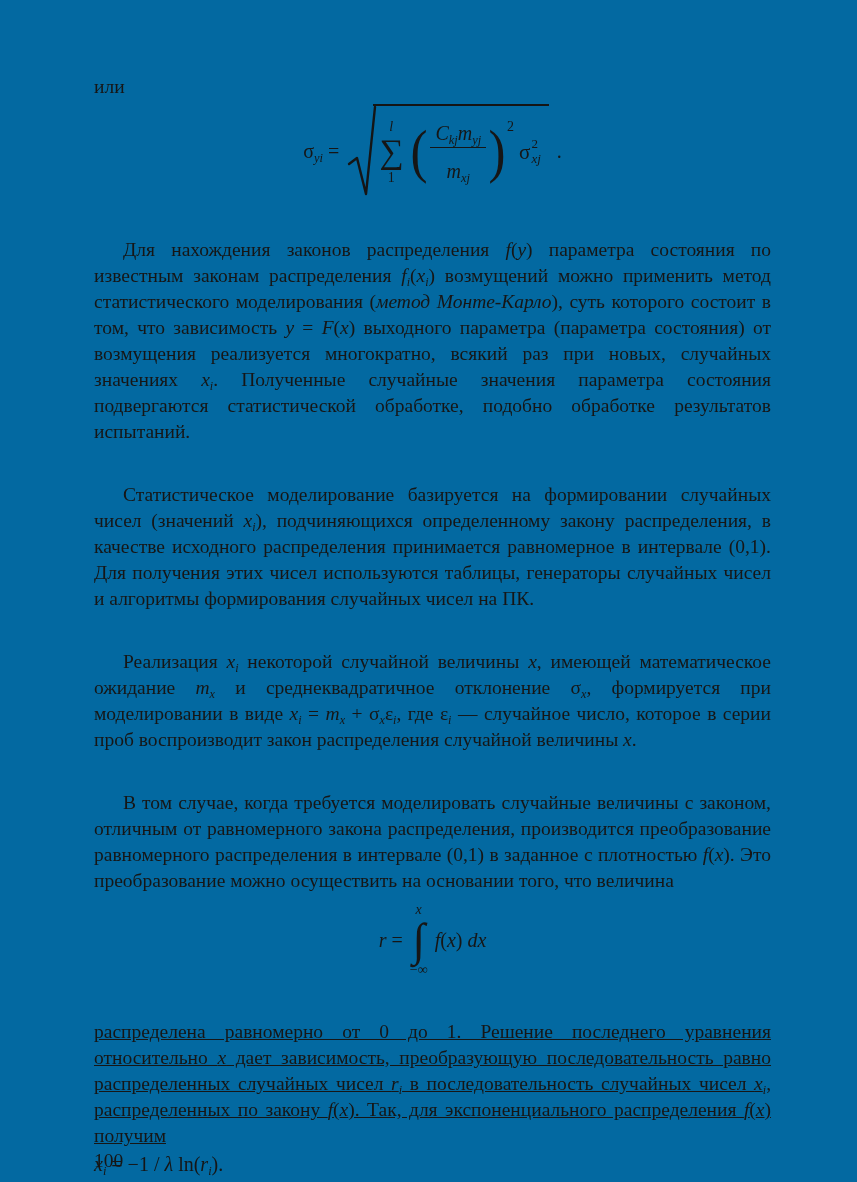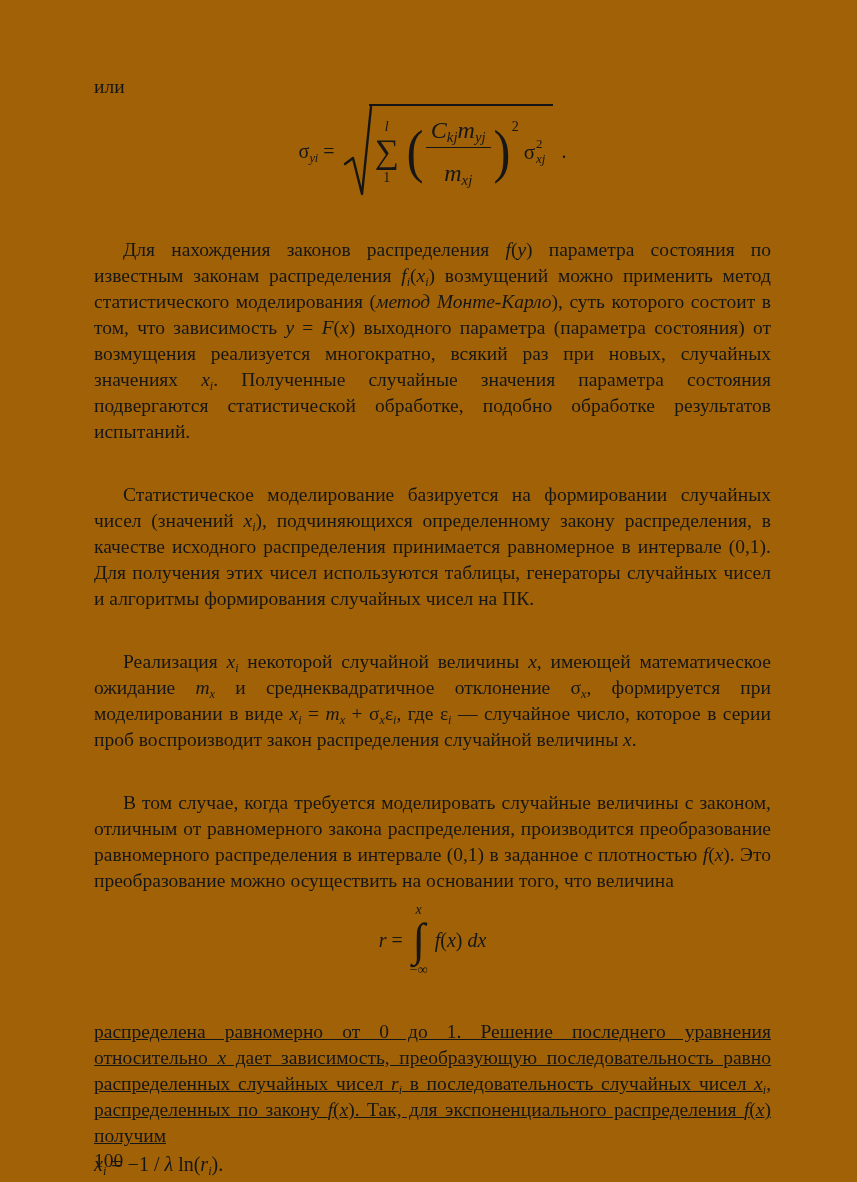--- a/index.html
+++ b/index.html
@@ -1,20 +1,20 @@
 <!DOCTYPE html>
 <html lang="ru"><head>
 <meta charset="utf-8">
 <style>
   * { margin:0; padding:0; box-sizing:border-box; }
   html, body { background:#ffffff; }
   .page {
     position:relative;
     width:857px; height:1182px;
-    background:#a16207;
+    background:#0369a1;
     color:#161616;
     font-family:"Liberation Serif","DejaVu Serif",serif;
     font-size:19.5px;
     line-height:26px;
     padding:74px 86px 0 94px;
     overflow:hidden;
   }
   .intro-line { text-align:left; }
   p.body-par { text-align:justify; text-indent:29px;margin-top:37px; }
   p.no-indent { text-indent:0;text-decoration:underline; }
@@ -31,21 +31,21 @@
     display:inline-flex; align-items:center;
     border-top:2.4px solid #151515;
     margin-left:-4px; height:92px;
     padding:2px 8px 0 6px;
   }
   .sum-stack { display:inline-flex; flex-direction:column; align-items:center; line-height:1; margin-right:6px; }
   .sum-top { font-size:14px; margin-bottom:1px; }
   .sum-sign { font-size:34px; line-height:1; }
   .sum-bottom { font-size:14px; margin-top:2px; }
   .bigparen { display:inline-block; font-size:60px; line-height:0.92; font-weight:300; transform:scaleX(0.85); }
-  .frac { display:inline-flex; flex-direction:column; align-items:center; font-size:24px; line-height:1.3; margin:0 1px; }
+  .frac { display:inline-flex; flex-direction:column; align-items:center; font-size:20px; line-height:1.3; margin:0 1px; }
   .frac-num { border-bottom:1.6px solid #151515; padding:0 5px 1px; white-space:nowrap; }
   .frac-den { padding-top:10px; white-space:nowrap; }
   .exp2 { font-size:14px; align-self:flex-start; margin:6px 2px 0 0; }
   .sig { display:inline-flex; align-items:center; font-size:21px; margin-left:3px; }
   .sig-scripts { display:inline-flex; flex-direction:column; font-size:13px; line-height:1.15; margin-left:1px; align-items:flex-start; }
   .f1-dot { align-self:center; }
 
   
   .f2 { display:flex; justify-content:center; align-items:center; gap:7px; margin:4px 0 6px; min-height:84px; font-size:20px; }
   .int-stack { display:inline-flex; flex-direction:column; align-items:center; line-height:1; }

